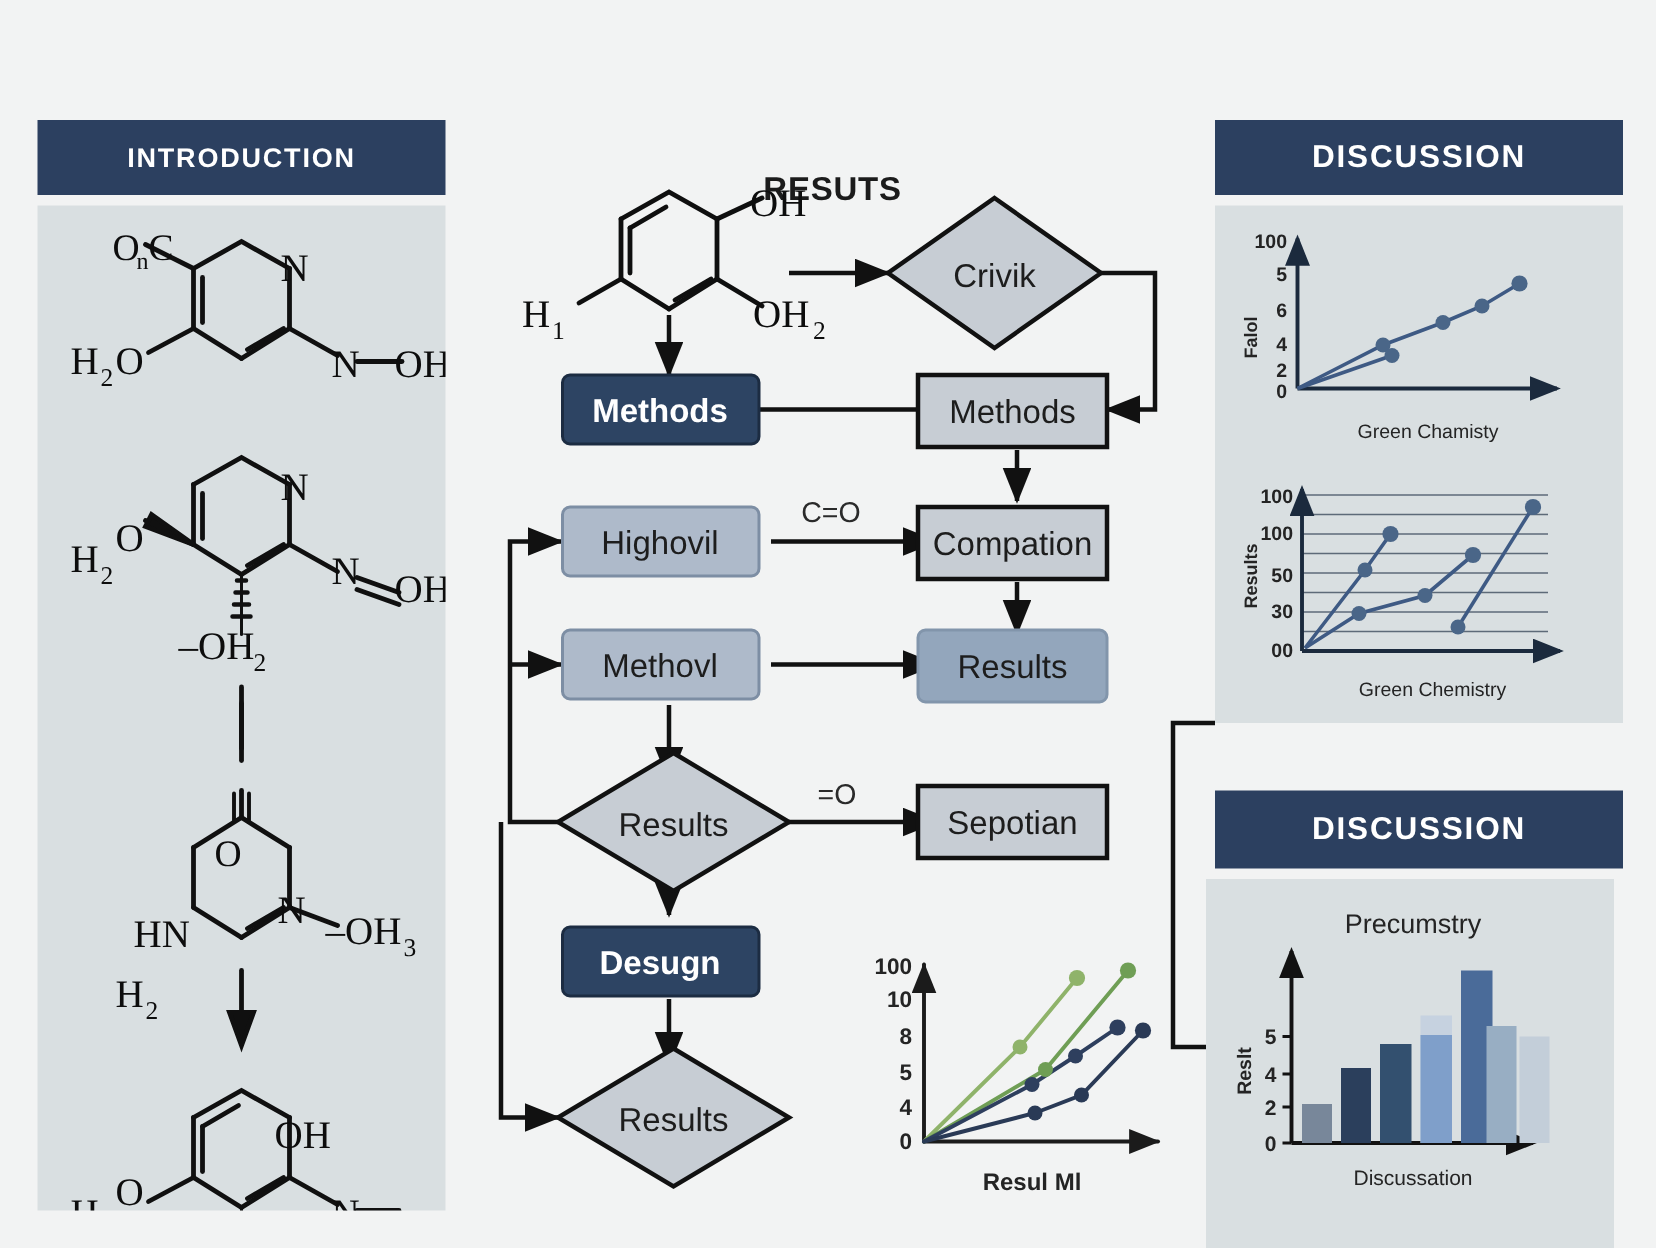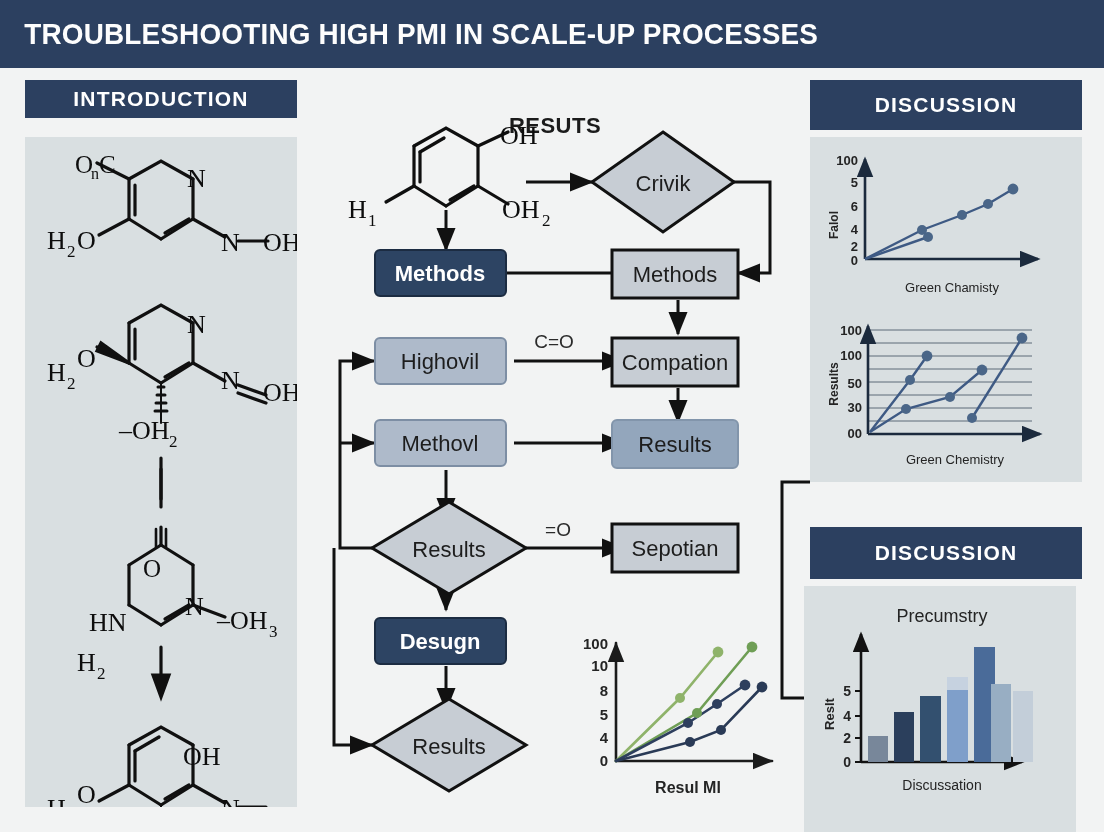--- a/index.html
+++ b/index.html
@@ -30,21 +30,21 @@
     position:absolute; background:#2c4060;
     display:flex; align-items:center; justify-content:center;
     color:#ffffff; font-weight:bold; letter-spacing:1.2px;
   }
 
   .panel-body {
     position:absolute; background:#d9dfe1;
   }
 
   
-  #intro-header { left:25px; top:80px; width:272px; height:38px; font-size:21px; }
+  #intro-header { left:25px; top:80px; width:272px; height:50px; font-size:18px; }
   #intro-body   { left:25px; top:137px; width:272px; height:670px; }
 
   
   #center-title {
     position:absolute; left:330px; top:82px; width:450px; height:40px;
     display:flex; align-items:center; justify-content:center;
     color:#1b1b1b; font-size:22px; font-weight:bold; letter-spacing:.5px;margin-top:24px;
   }
 
   
@@ -64,23 +64,20 @@
     position:absolute; right:16px; bottom:10px;
     font-size:20px; color:#e3e8ea; letter-spacing:1px;
     font-family:"Liberation Serif", serif;
   }
 </style>
 </head>
 <body>
 
 <div class="page">
 
-  <div class="titlebar">
-    <div class="title">TROUBLESHOOTING HIGH PMI IN SCALE-UP PROCESSES</div>
-  </div>
 
   <div class="panel-header" id="intro-header">
     <span>INTRODUCTION</span>
   </div>
   <div class="panel-body" id="intro-body">
     <svg width="272" height="670" viewBox="0 0 272 670">
       <g stroke="#101010" stroke-width="3.2" fill="none" stroke-linecap="round">
 
         <g transform="translate(0,0)">
           <path d="M104 42 L136 24 L168 42"></path>

